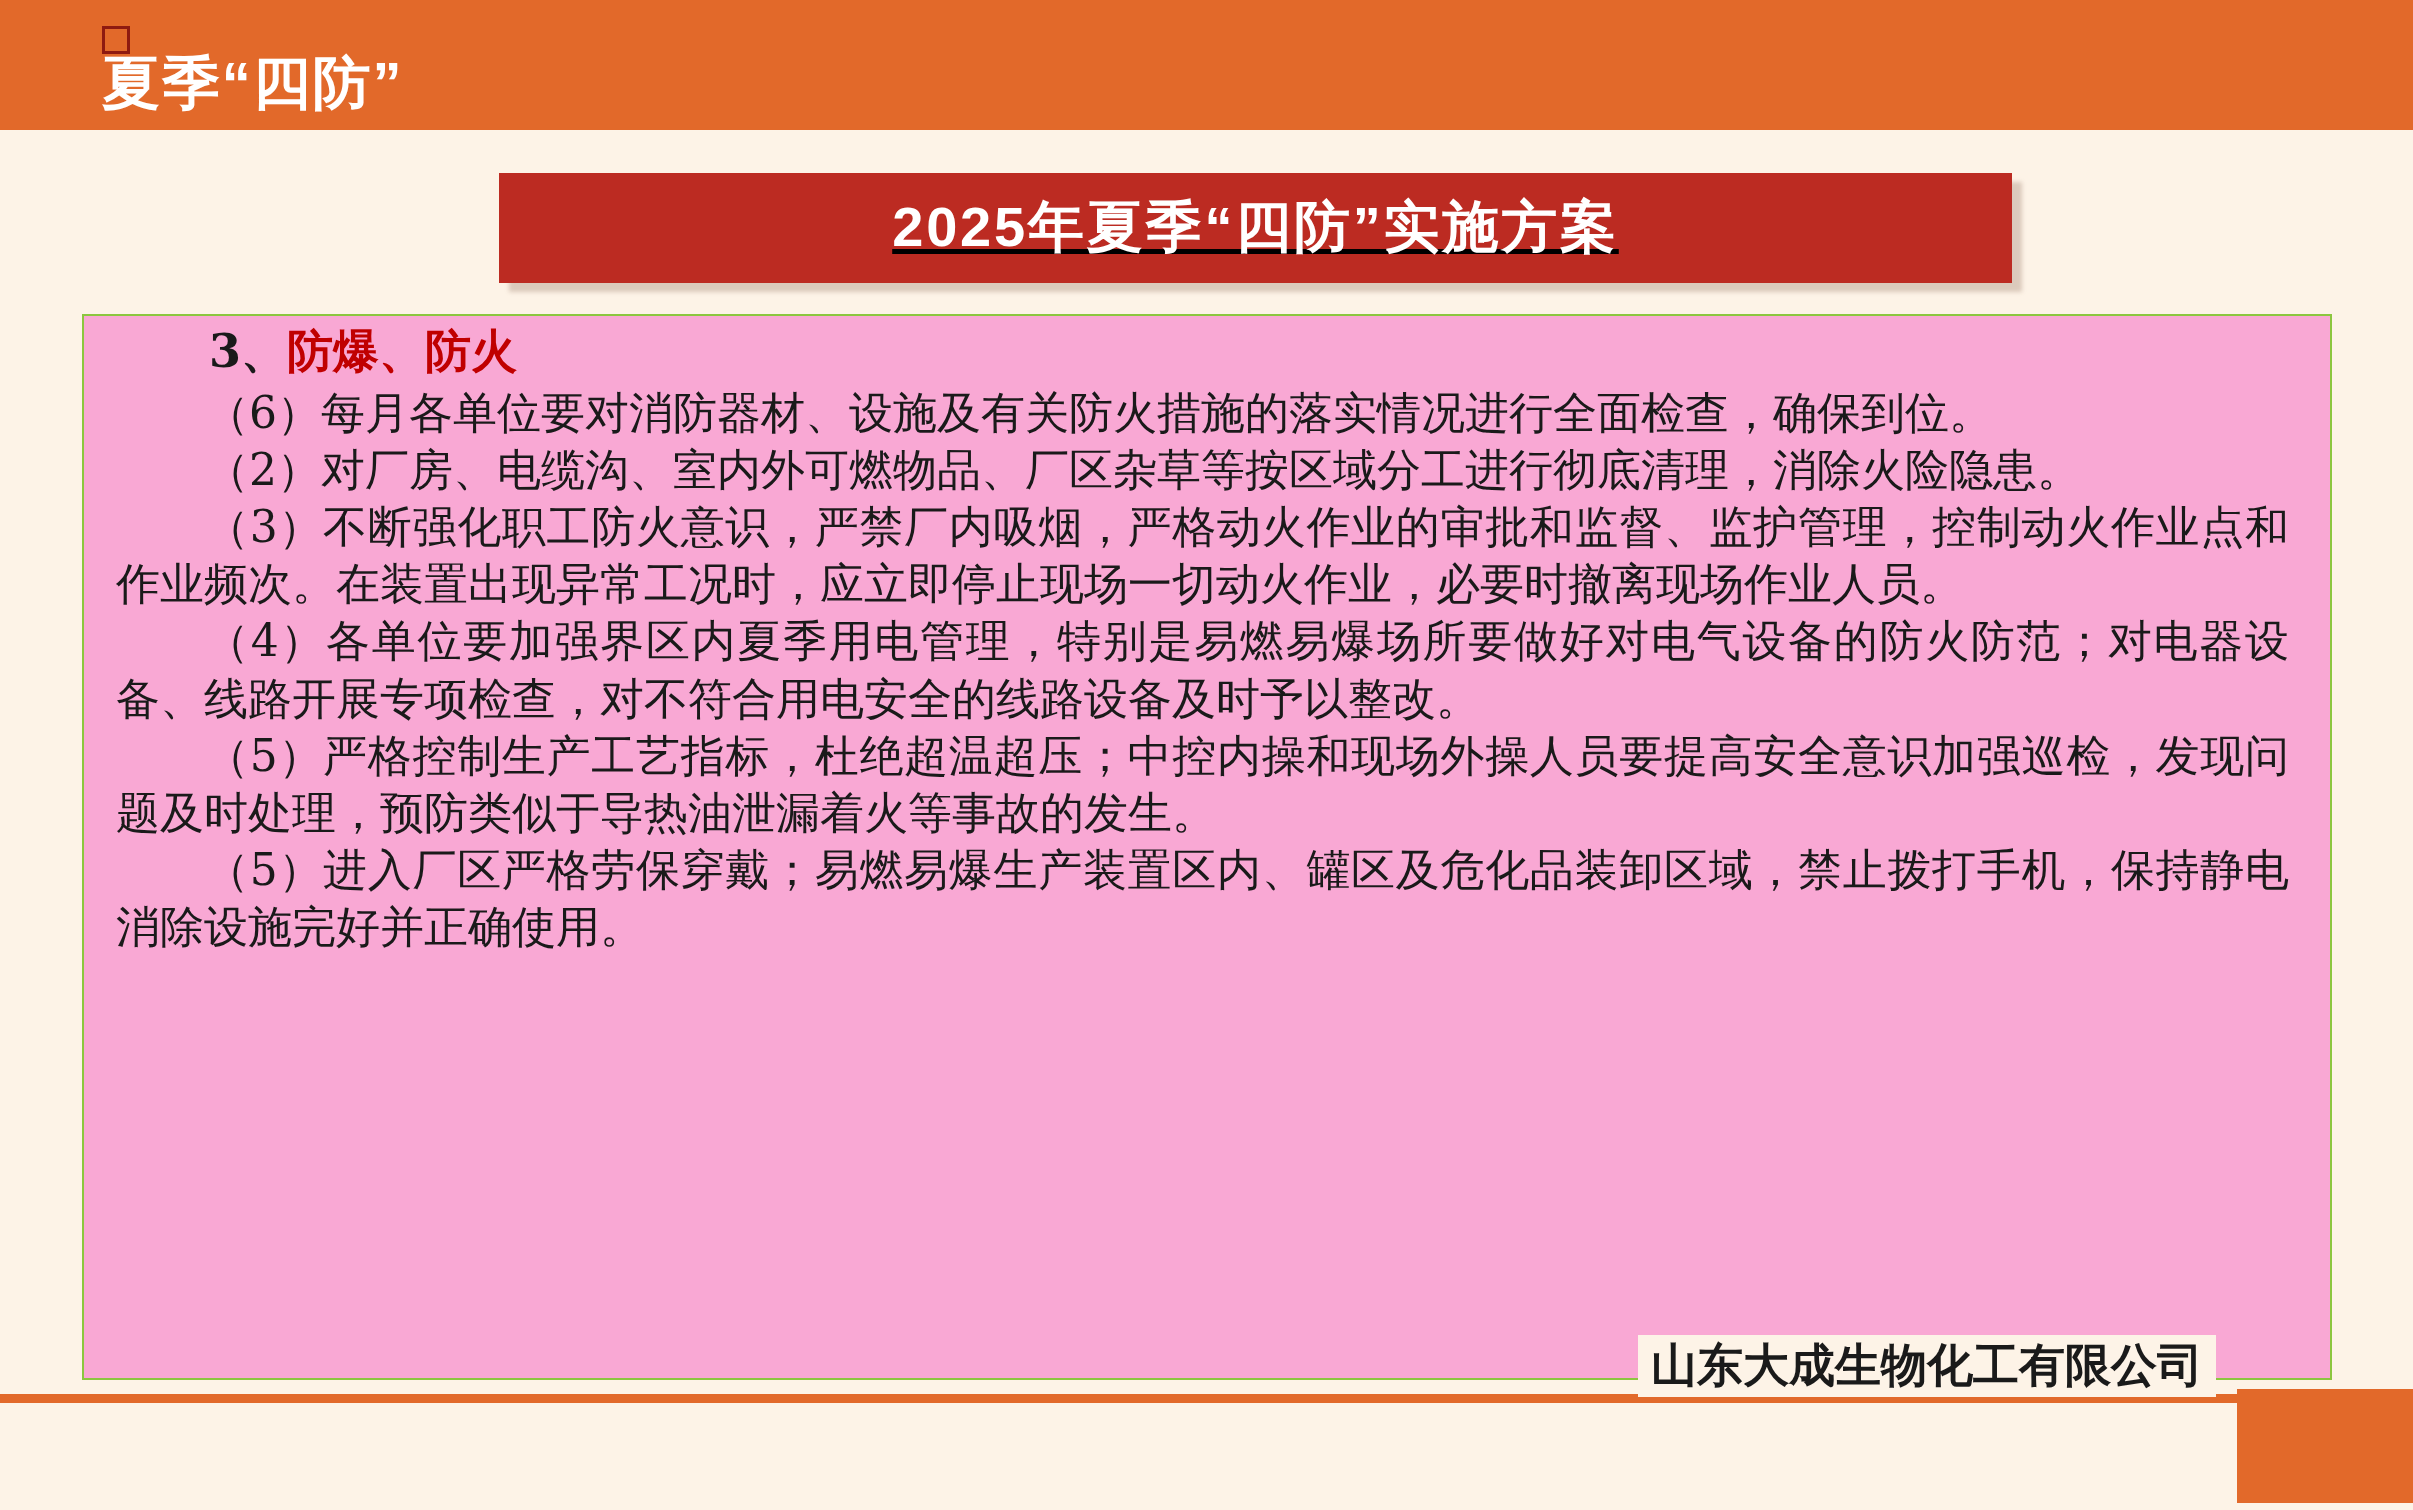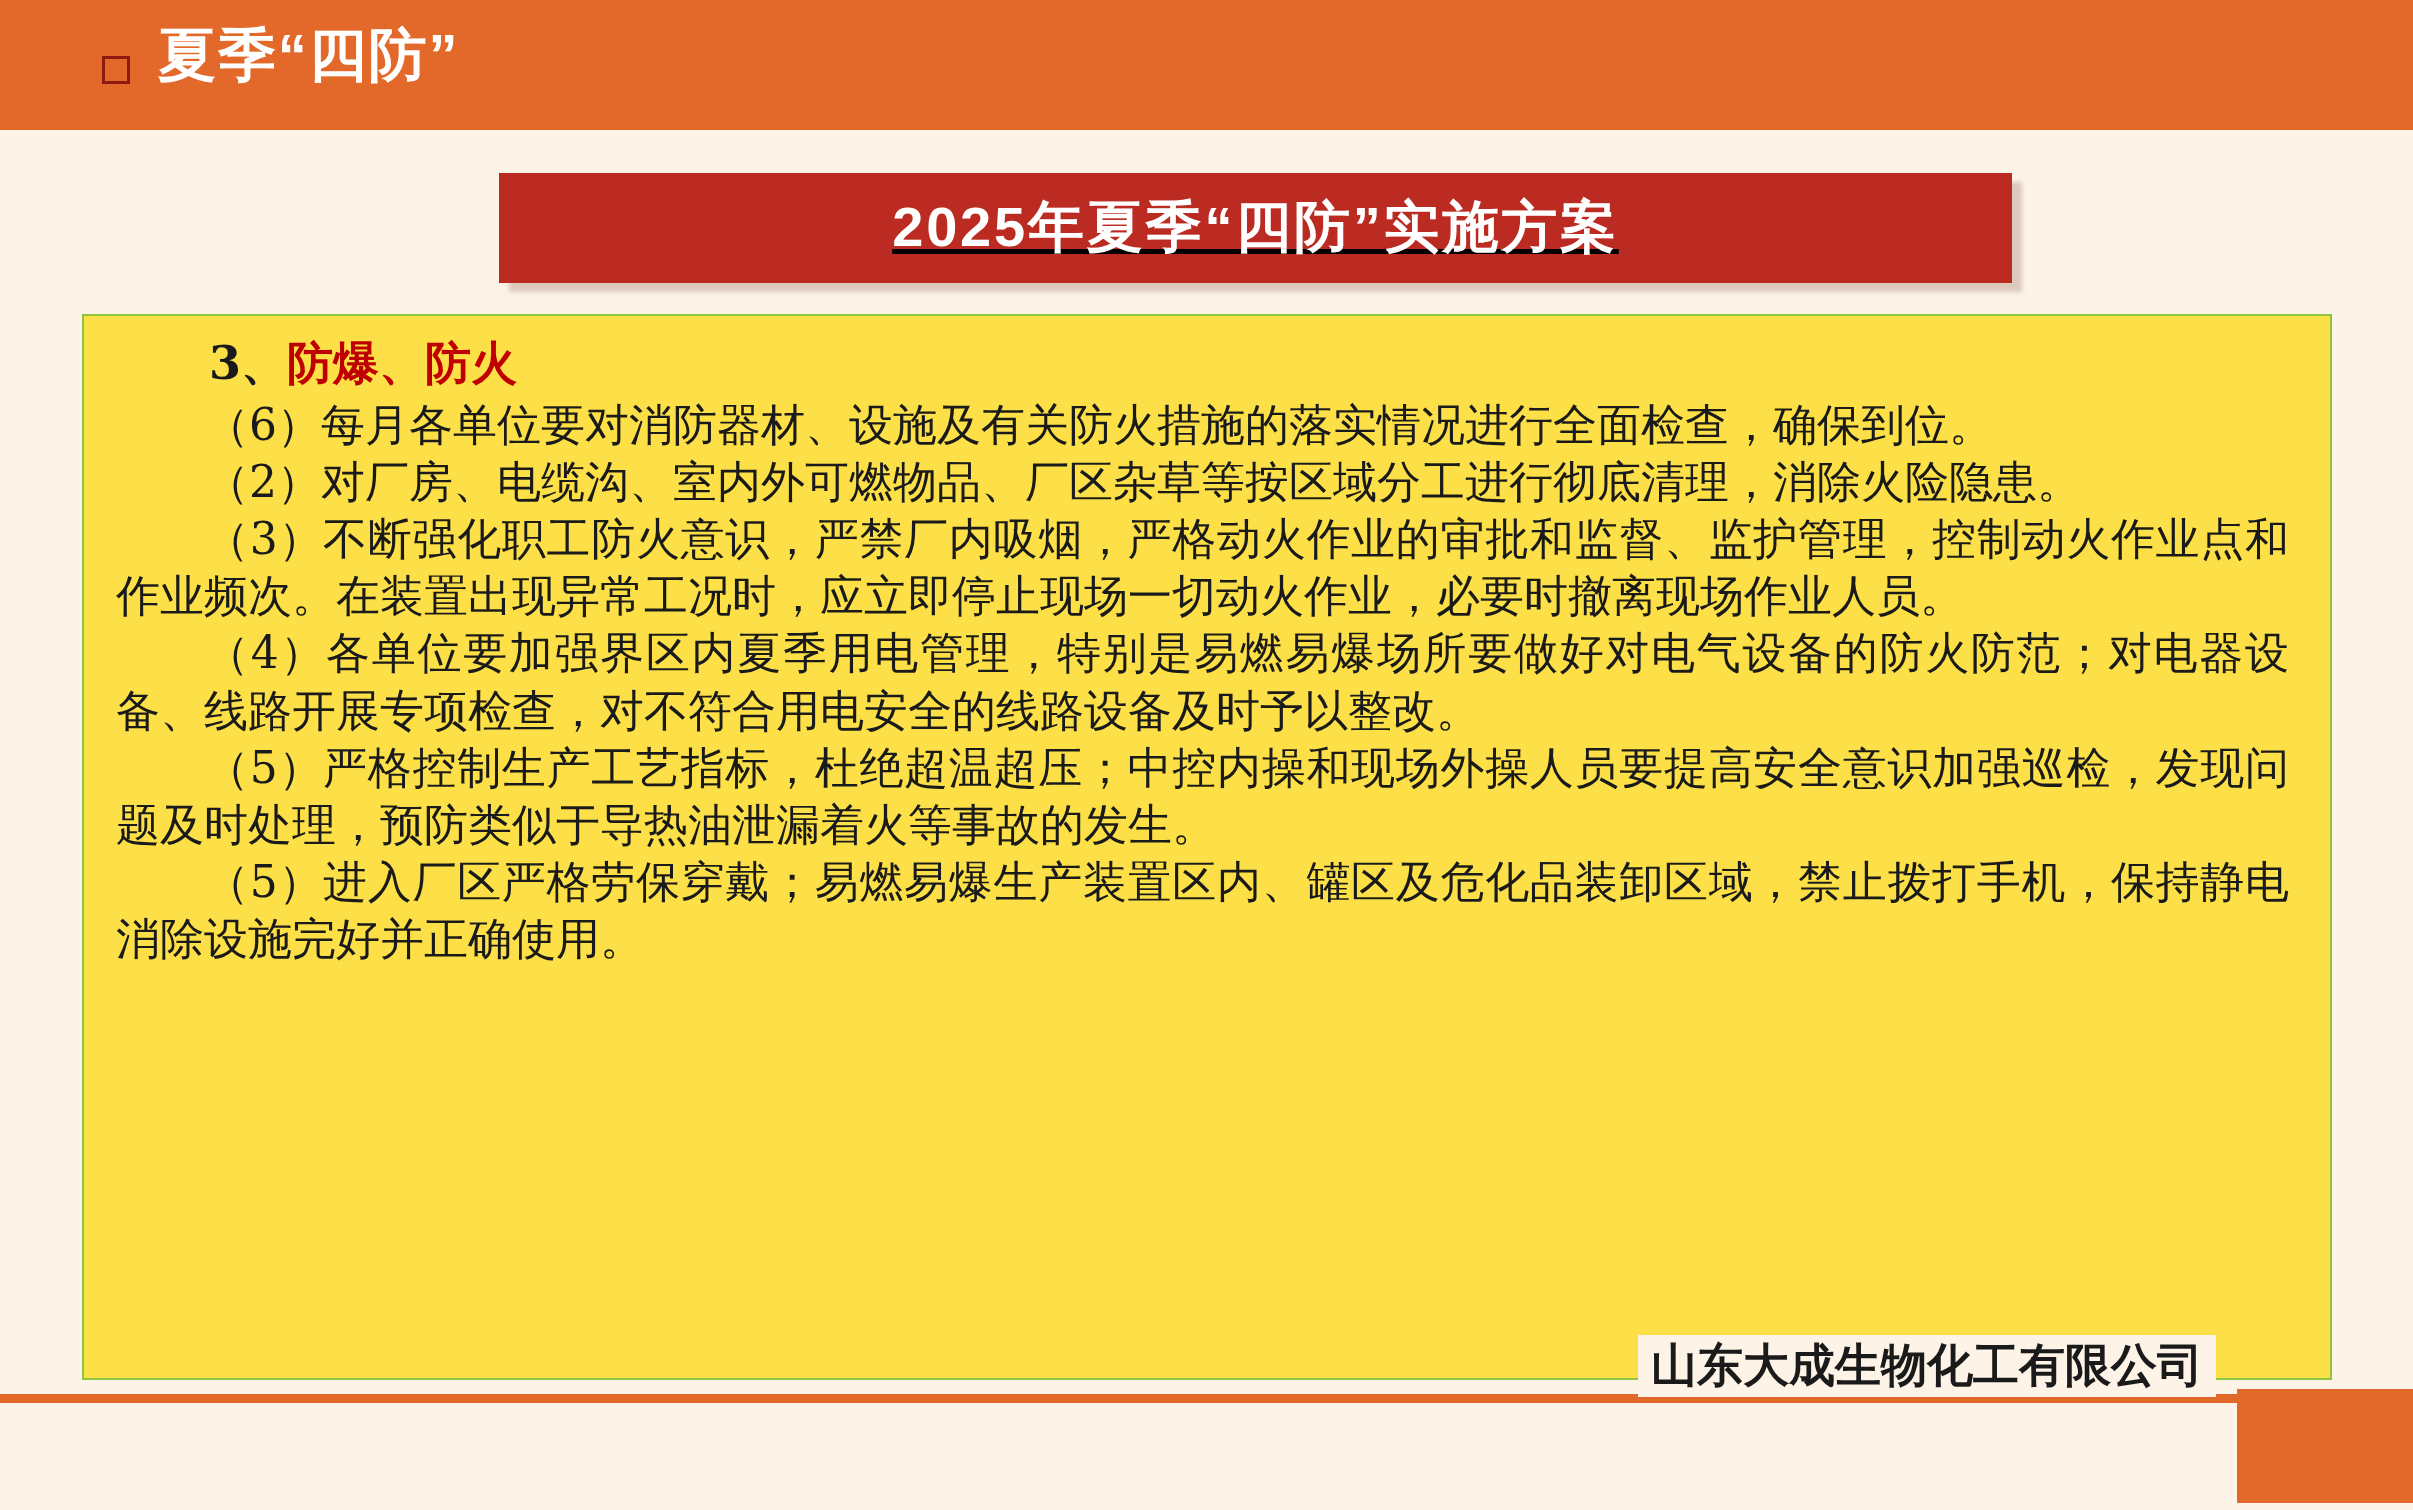--- a/index.html
+++ b/index.html
@@ -48,22 +48,22 @@
     width: 2413px;
     height: 16.7px;
     background: #fdf3e7;
   }
 
   .header-title-row {
     position: absolute;
     left: 102px;
     top: 26px;
     display: flex;
-    align-items: flex-end;
-    gap: 28px;
+    align-items: flex-start;
+    flex-direction: column;
   }
   .sq-bullet {
     width: 28px;
     height: 28px;
     border: 3.7px solid #8e1a10;
     box-sizing: border-box;
     display: inline-block;
   }
   .header-title {
     color: #ffffff;
@@ -104,24 +104,24 @@
     white-space: nowrap;
   }
 
   
   .content-box {
     position: absolute;
     left: 82px;
     top: 314px;
     width: 2250px;
     height: 1066px;
-    background: #fde047;
+    background: #f9a8d4;
     border: 2.8px solid #8cc63f;
     box-sizing: border-box;
-    padding: 18px 41px 0 32px;
+    padding: 6px 41px 0 32px;
   }
   .content-inner {
     font-family: "DejaVu Serif", "Liberation Serif", serif;
     font-size: 44px;
     line-height: 1.30;
     color: #1a1a1a;
     text-align: justify;
   }
   .sec-heading {
     font-size: 46px;

